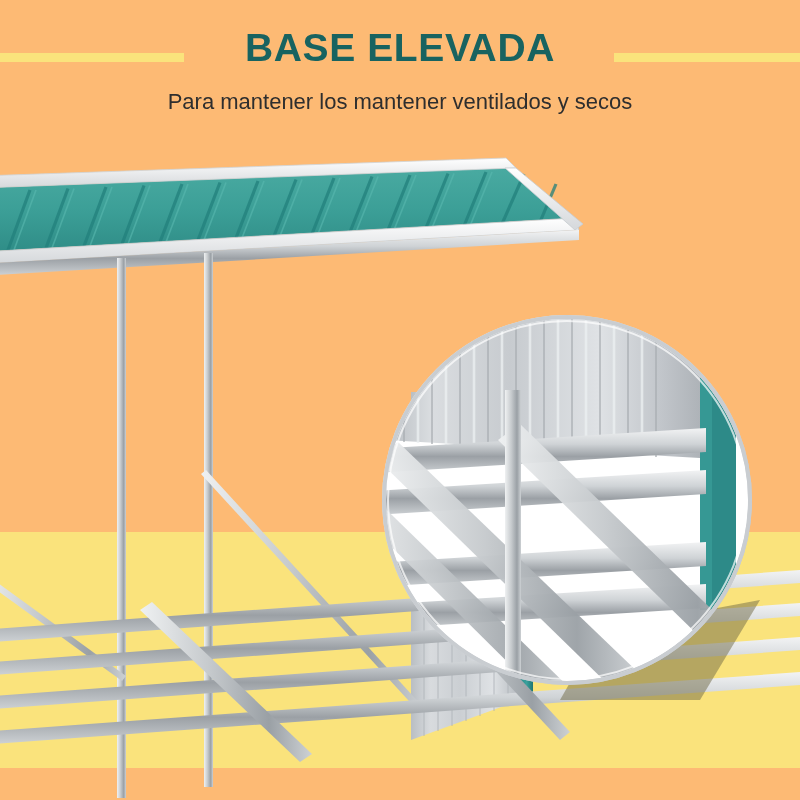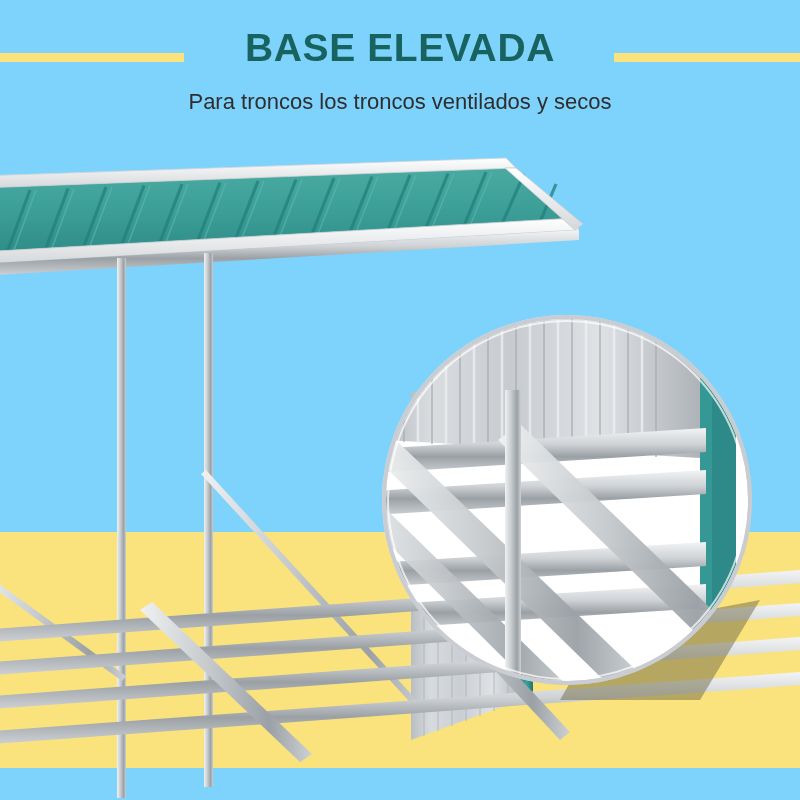--- a/index.html
+++ b/index.html
@@ -3,21 +3,21 @@
 <meta charset="utf-8">
 <style>
   html,body{margin:0;padding:0;}
   body{
     width:800px;height:800px;
     background:#ffffff;
     font-family:"Liberation Sans", sans-serif;
     overflow:hidden;
     position:relative;
   }
-  .page{position:relative;width:800px;height:800px;background:#7dd3fc;overflow:hidden;}
+  .page{position:relative;width:800px;height:800px;background:#fdba74;overflow:hidden;}
 
   
   .header{position:absolute;left:0;top:0;width:800px;height:140px;}
   .rule{position:absolute;height:9px;background:#fae37c;top:53px;}
   .rule-left{left:0;width:184px;}
   .rule-right{left:614px;width:186px;}
   .title{
     position:absolute;left:0;top:26px;width:800px;
     text-align:center;
     font-size:39px;line-height:44px;font-weight:700;
@@ -37,21 +37,21 @@
 </style>
 </head>
 <body>
 
 <div class="page">
 
   <div class="header">
     <div class="rule rule-left"></div>
     <div class="rule rule-right"></div>
     <div class="title">BASE ELEVADA</div>
-    <div class="subtitle">Para troncos los troncos ventilados y secos</div>
+    <div class="subtitle">Para mantener los mantener ventilados y secos</div>
   </div>
 
   <div class="art">
     <svg viewBox="0 0 800 660" xmlns="http://www.w3.org/2000/svg">
       <defs>
 
         <linearGradient id="gRoof" x1="0" y1="0" x2="0" y2="1">
           <stop offset="0" stop-color="#49aaa1"></stop>
           <stop offset="0.5" stop-color="#3c9f97"></stop>
           <stop offset="1" stop-color="#2f8d87"></stop>

